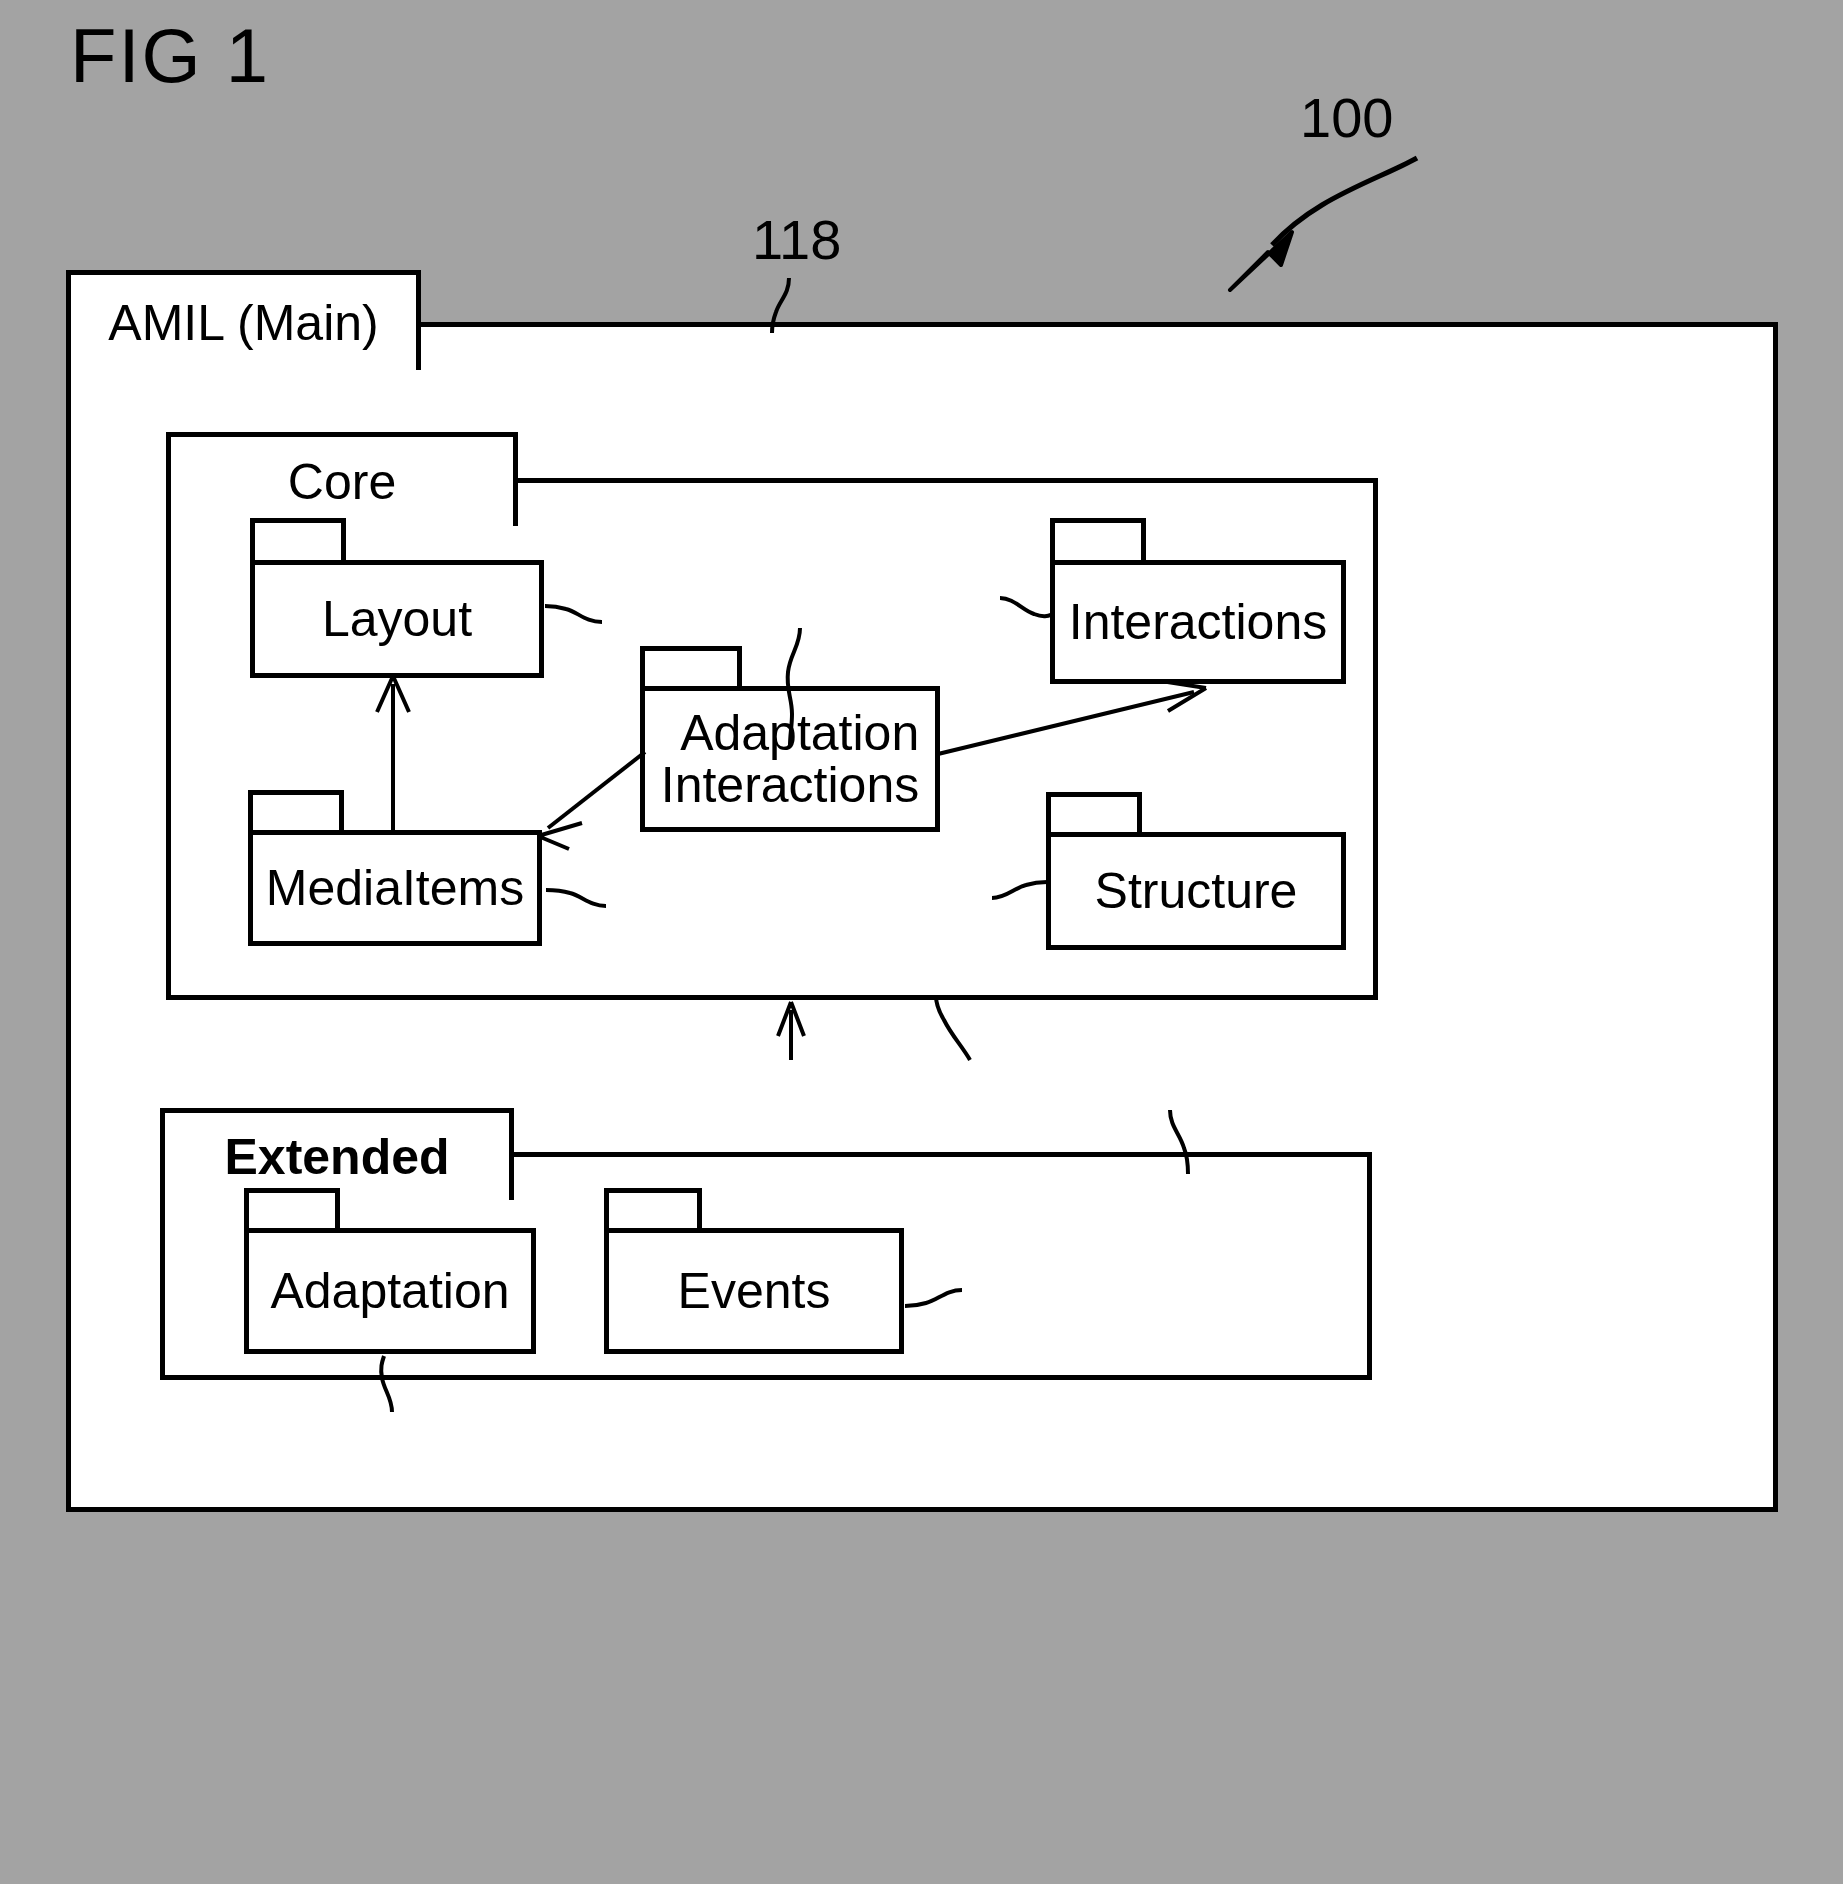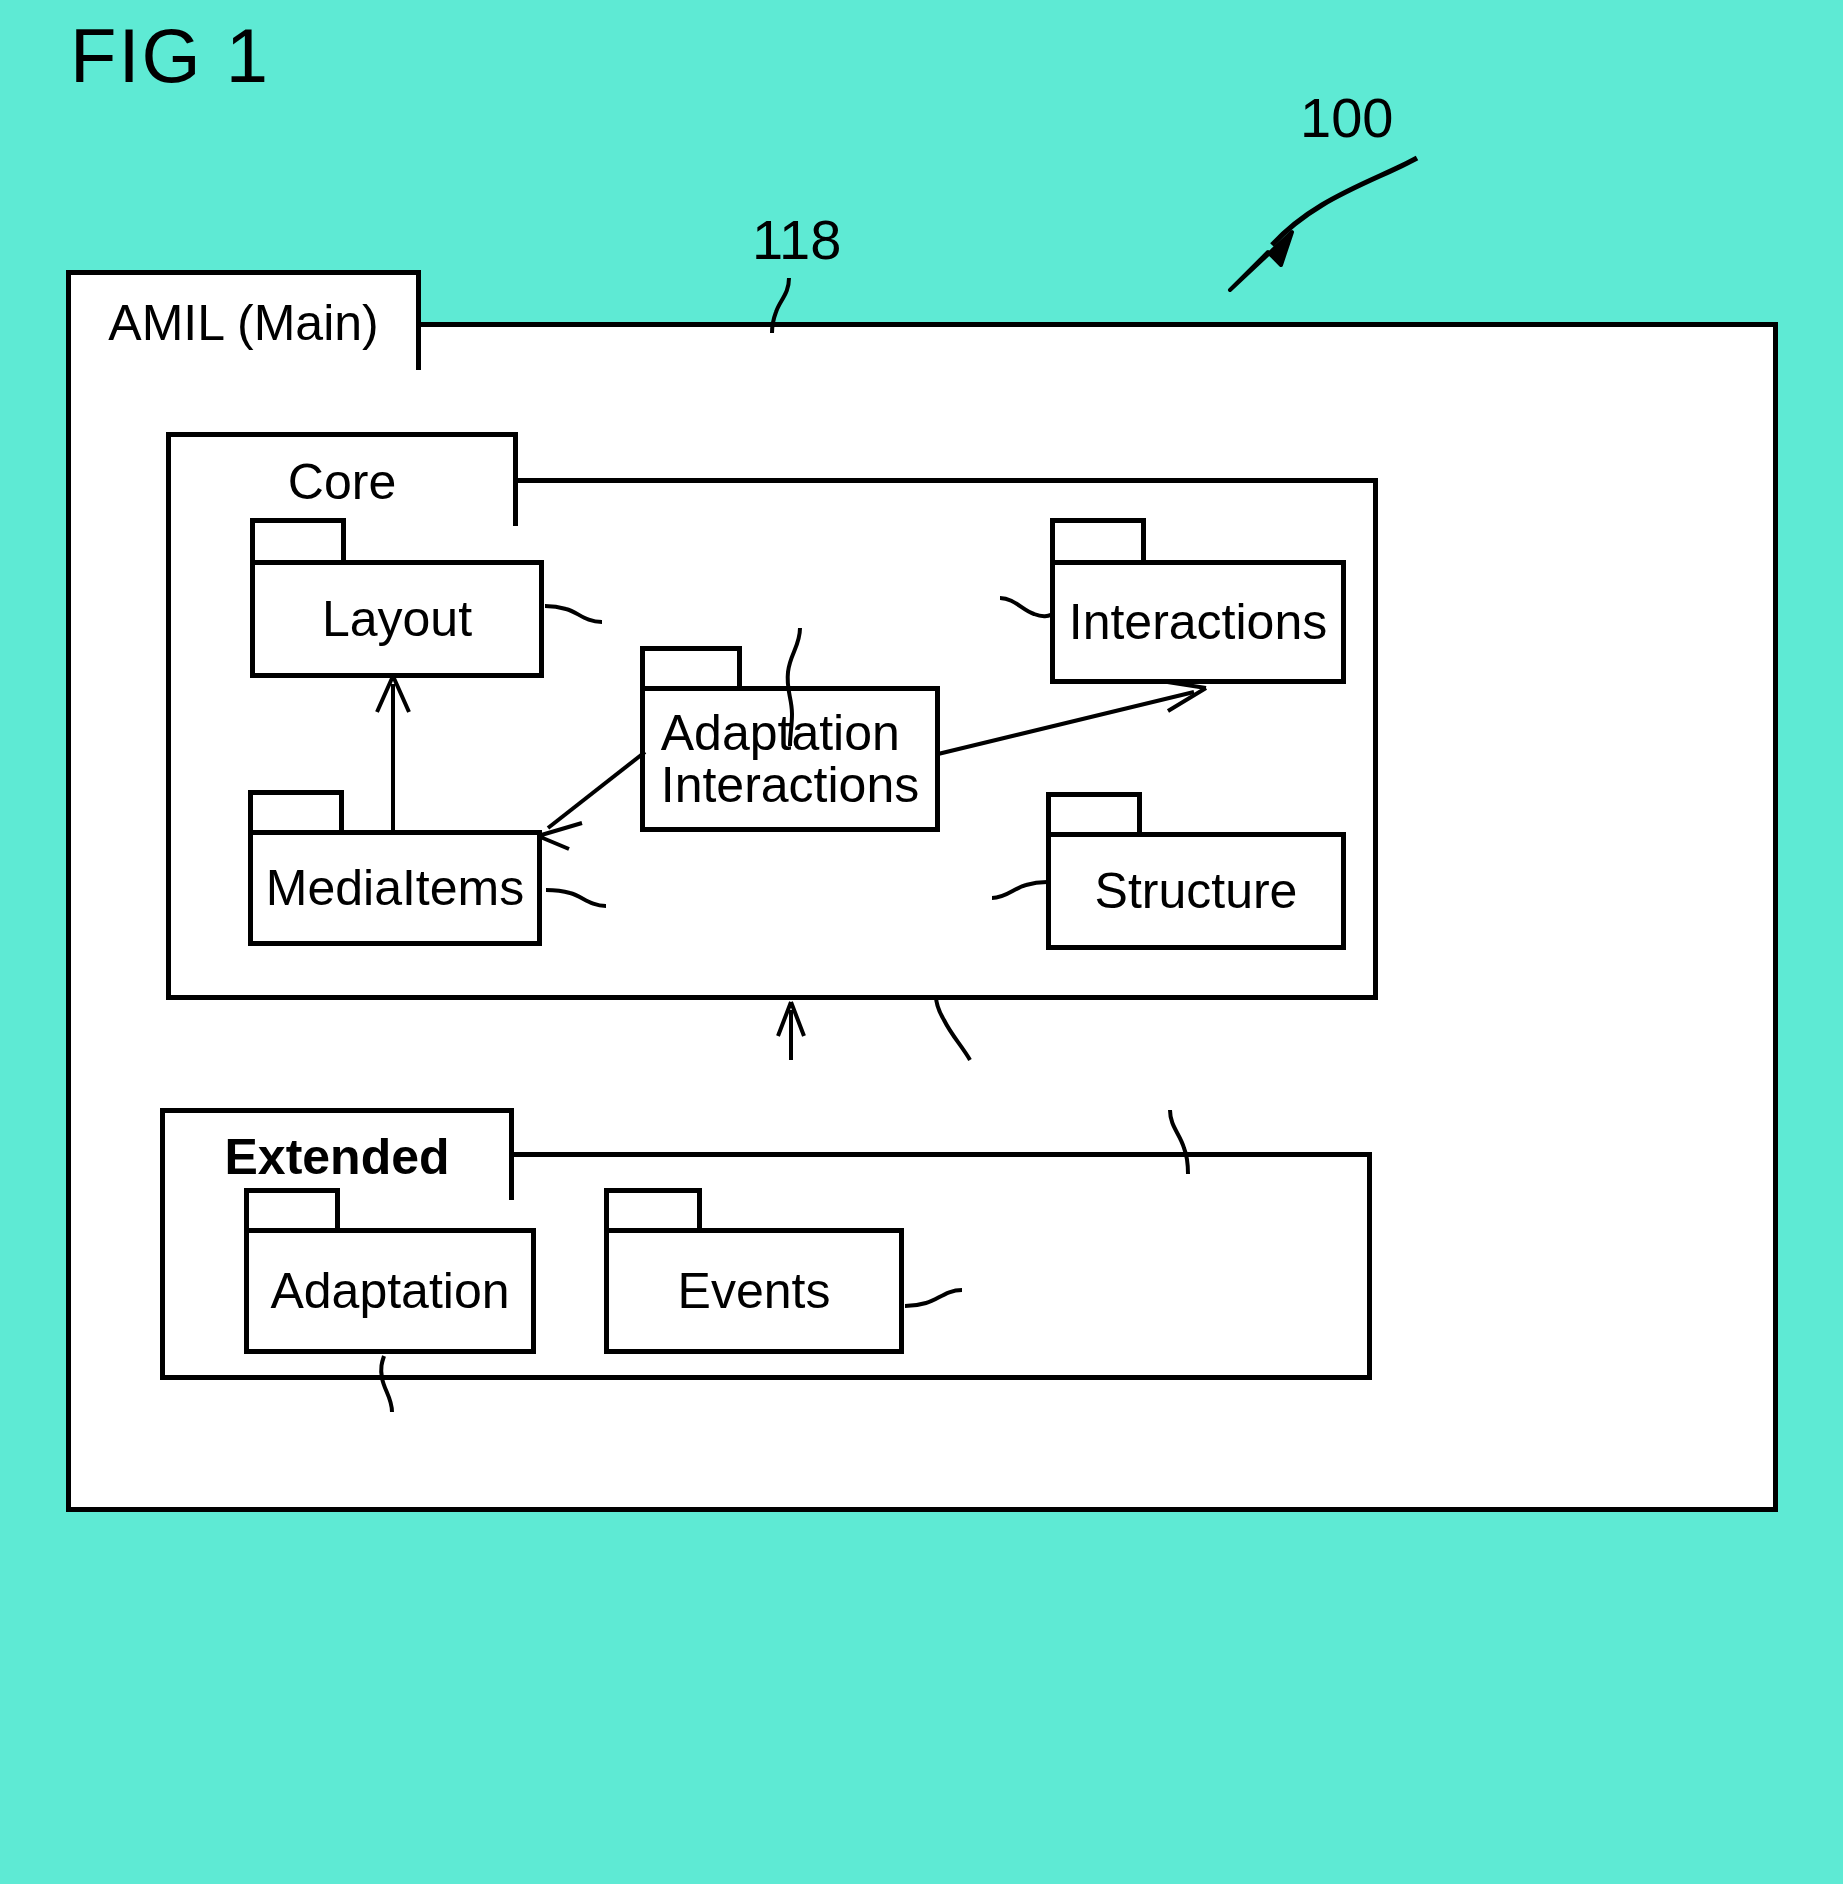--- a/index.html
+++ b/index.html
@@ -4,21 +4,21 @@
 <style>
   html,body{margin:0;padding:0;background:#ffffff;}
   body{
     font-family:"Liberation Sans", sans-serif;
     color:#000;
   }
   #fig{
     position:relative;
     width:1843px;
     height:1884px;
-    background:#5eead4;
+    background:#a3a3a3;
     overflow:hidden;
   }
   
   #fig-title{
     position:absolute;
     left:70px; top:18px;
     font-size:76px;
     letter-spacing:2px;
     line-height:1;
     white-space:nowrap;
@@ -51,21 +51,21 @@
     border:5px solid #000;
     background:#fff;
     display:flex;
     align-items:center;
     justify-content:center;
     z-index:1;
   }
   .pkg > .body > .lbl{
     font-size:50px;
     line-height:1.05;
-    text-align:left;
+    text-align:right;
     white-space:pre-line;
   }
   
   .pkg > .tab > .lbl{
     position:absolute;
     left:0; right:0; top:50%;
     transform:translateY(-50%);
     text-align:center;
     font-size:50px;
     line-height:1;

